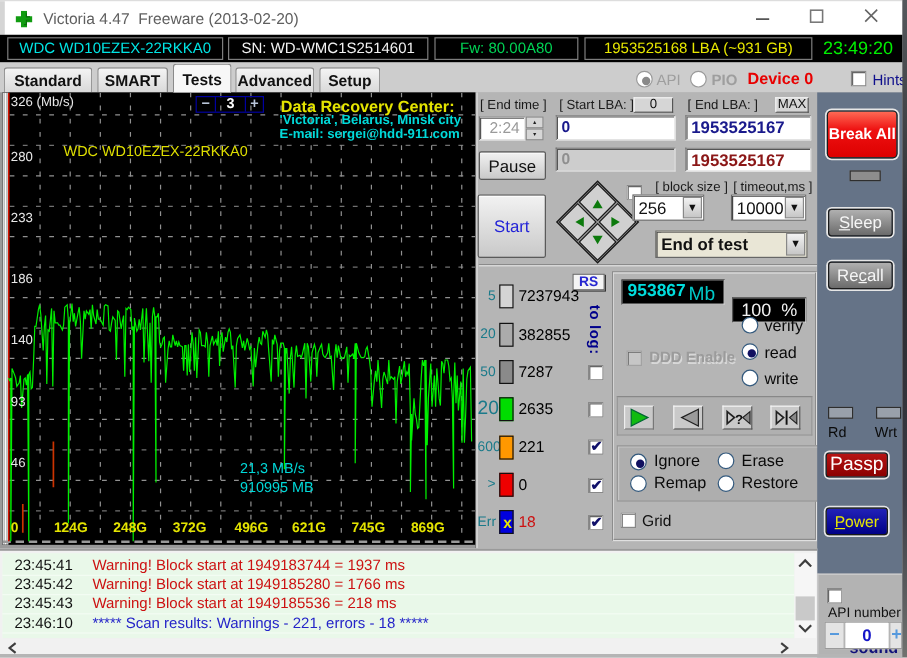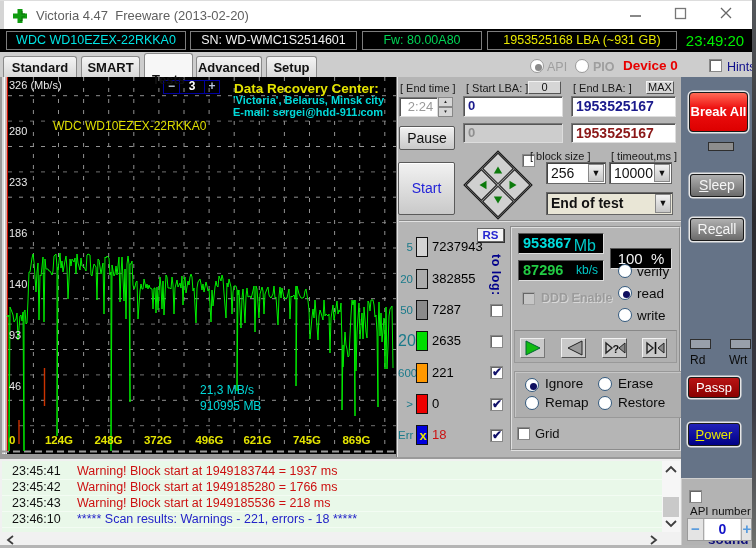--- a/index.html
+++ b/index.html
@@ -9,21 +9,21 @@
 #titlebar .edge{position:absolute;left:0;top:0;width:4px;height:29px;background:#d5d5d5;}
 #ttext{left:36px;top:7px;font-size:13px;color:#5f5f5f;}
 
 #cross{left:13px;top:8px;width:14px;height:14px;}
 
 #infobar{left:0;top:29px;width:752px;height:23px;background:#000;}
 .seg{position:absolute;top:2px;height:19px;border:1px solid #7d7d7d;color:#0ff;font-size:12.5px;text-align:center;line-height:17px;white-space:nowrap;}
 
 #tabrow{left:0;top:52px;width:752px;height:25px;background:#cdcdcd;}
 .tab{position:absolute;top:4px;height:21px;background:linear-gradient(#f4f4f4,#d9d9d9);border:1px solid #8a8a8a;border-bottom:none;border-radius:3px 3px 0 0;font-size:13px;font-weight:bold;color:#111;text-align:center;padding-top:3px;}
-.tab.active{top:1px;height:24px;background:#f7f7f7;padding-top:18px;z-index:3;}
+.tab.active{top:1px;height:24px;background:#f7f7f7;padding-top:5px;z-index:3;}
 
 #graphpanel{left:0;top:77px;width:397px;height:380px;background:#9a9a9a;border-right:1px solid #777;}
 #canvas{position:absolute;left:2px;top:0px;width:394px;height:377px;background:#000;overflow:hidden;}
 #midpanel{left:397px;top:77px;width:284px;height:380px;background:#b5b5b5;border-left:1px solid #e4e4e4;}
 #sidebar{left:681px;top:77px;width:71px;height:471px;background:#657387;}
 #deskstrip{left:752px;top:0px;width:4px;height:548px;background:linear-gradient(#55585c,#2a2a2e 40%,#3a3a44 75%,#70726f);}
 #logarea{left:0;top:457px;width:681px;height:88px;background:#f1f1f1;border-top:2px solid #9a9a9a;}
 #bottomstrip{left:0;top:545px;width:752px;height:3px;background:#b5b5b5;}
 #brbox{left:681px;top:478px;width:71px;height:70px;background:#b3b3b3;border:1px solid #cfcfcf;border-right:none;}
 
@@ -189,23 +189,23 @@
   <rect x="37" y="13.5" width="21.5" height="21.5" fill="#d0d0d0" stroke="#1a1a1a" stroke-width="1"></rect>
   <rect x="13.5" y="37" width="21.5" height="21.5" fill="#d0d0d0" stroke="#1a1a1a" stroke-width="1"></rect>
   <rect x="37" y="37" width="21.5" height="21.5" fill="#d0d0d0" stroke="#1a1a1a" stroke-width="1"></rect>
  </g>
  <path d="M36 17.5l4.2 7h-8.4z" fill="#0c7a0c"></path>
  <path d="M36 54.5l4.2-7h-8.4z" fill="#0c7a0c"></path>
  <path d="M17.5 36l7-4.2v8.4z" fill="#0c7a0c"></path>
  <path d="M54.5 36l-7-4.2v8.4z" fill="#0c7a0c"></path>
 </svg>
 <div class="cb" style="left:124px;top:77px;"></div>
-<div class="lab" style="left:132px;top:73px;">[ block size ]</div>
+<div class="lab" style="left:148px;top:73px;">[ block size ]</div>
 <div class="lab" style="left:213px;top:73px;">[ timeout,ms ]</div>
-<div class="combo" style="left:148px;top:85px;width:60px;height:22px;">
+<div class="combo" style="left:129px;top:85px;width:60px;height:22px;">
         <span>256</span>
         <i>▼</i>
       </div>
 <div class="combo" style="left:211px;top:85px;width:63px;height:22px;">
         <span>10000</span>
         <i>▼</i>
       </div>
 <div class="combo" style="left:148px;top:115px;width:127px;height:23px;background:#e9e6d6;font-weight:bold;font-size:15px;">
         <span style="background:#e9e6d6;">End of test</span>
         <i>▼</i>
@@ -237,21 +237,20 @@
 <div class="cb chk" style="left:92px;top:320.5px;"></div>
 <div class="abs" style="left:0;top:348px;width:15px;height:20px;font-size:11.5px;color:#1a7a8a;text-align:right;line-height:20px;">Err</div>
 <div class="abs" style="left:18px;top:348px;width:12px;height:20px;background:#0000dd;border:1px solid #111;">
         <span style="position:absolute;left:0;top:1px;width:12px;text-align:center;color:#e8e800;font-weight:bold;font-size:13px;line-height:18px;">x</span>
       </div>
 <div class="abs" style="left:34px;top:349px;font-size:13px;color:#cc1111;line-height:18px;">18</div>
 <div class="cb chk" style="left:92px;top:351.5px;"></div>
 <div class="abs" id="subp" style="left:112px;top:149px;width:171px;height:225px;border:2px groove #e0e0e0;background:#b5b5b5;">
  <div class="bdisp" style="left:6px;top:5px;width:86px;height:21px;"><b style="color:#00dddd;font-size:14.5px;margin-left:4px;">953867</b><span style="color:#00c8c8;font-size:16px;float:right;margin:3px 7px 0 0;">Mb</span></div>
  <div class="bdisp" style="left:98px;top:20px;width:62px;height:21px;color:#f2f2f2;font-size:15px;text-align:center;line-height:19px;">100&nbsp; %</div>
- <div class="bdisp" style="left:6px;top:32px;width:86px;height:21px;"><b style="color:#22cc44;font-size:14.5px;margin-left:4px;">87296</b><span style="color:#00c8c8;font-size:12px;float:right;margin:2px 5px 0 0;">kb/s</span></div>
  <div class="radio" style="left:106px;top:36px;"></div>
         <div class="rlab" style="left:125px;top:36px;">verify</div>
  <div class="radio sel" style="left:106px;top:58px;"></div>
         <div class="rlab" style="left:125px;top:58px;">read</div>
  <div class="radio" style="left:106px;top:80px;"></div>
         <div class="rlab" style="left:125px;top:80px;">write</div>
  <div class="cb" style="left:10px;top:64px;background:#c6c6c6;border-color:#a2a2a2;"></div>
  <div class="abs" style="left:29px;top:63px;font-size:12.5px;font-weight:bold;color:#9b9b9b;text-shadow:1px 1px 0 #d8d8d8;">DDD Enable</div>
  <div class="abs" style="left:2px;top:102px;width:163px;height:33px;border:1px solid #999;border-top-color:#888;background:#b0b0b0;"></div>
  <div class="mbtn" style="left:8px;top:110px;border-color:#eee #777 #777 #eee;"><svg width="23" height="18">
@@ -286,21 +285,21 @@
 </div>
 <div class="abs" id="sidebar">
       <div class="sbtn" style="left:8px;top:15px;width:59px;height:40px;background:linear-gradient(#ff6a55,#ee1111 40%,#dd0000);border-radius:4px;color:#fff;font-weight:bold;font-size:13px;line-height:38px;">Break All</div>
 <div class="abs" style="left:27px;top:65px;width:26px;height:9px;background:#8d8d8d;border:1px solid #2e2e2e;"></div>
 <div class="sbtn" style="left:9px;top:97px;width:54px;height:23px;background:linear-gradient(#b0b0b0,#6b6b6b);border-radius:3px;color:#f5f5f5;font-size:14px;line-height:21px;"><u>S</u>leep</div>
 <div class="sbtn" style="left:9px;top:141px;width:54px;height:23px;background:linear-gradient(#b0b0b0,#6b6b6b);border-radius:3px;color:#f5f5f5;font-size:14px;line-height:21px;">Re<u>c</u>all</div>
 <div class="abs" style="left:9px;top:262px;width:21px;height:10px;background:#99a0aa;border:1px solid #2e2e2e;"></div>
 <div class="abs" style="left:49px;top:262px;width:21px;height:10px;background:#99a0aa;border:1px solid #2e2e2e;"></div>
 <div class="abs" style="left:9px;top:276px;font-size:12px;color:#0a0a0a;">Rd</div>
 <div class="abs" style="left:48px;top:276px;font-size:12px;color:#0a0a0a;">Wrt</div>
-<div class="sbtn" style="left:7px;top:300px;width:52px;height:21px;background:linear-gradient(#b81414,#8a0000);border-radius:3px;color:#fff;font-size:13px;line-height:19px;">Passp</div>
+<div class="sbtn" style="left:7px;top:300px;width:52px;height:21px;background:linear-gradient(#b81414,#8a0000);border-radius:3px;color:#fff;font-size:16px;line-height:19px;">Passp</div>
 <div class="sbtn" style="left:7px;top:346px;width:52px;height:23px;background:linear-gradient(#2222b8,#000086);border-radius:3px;color:#e8e800;font-size:13px;line-height:21px;"><u>P</u>ower</div>
 </div>
 <div class="abs" id="logarea">
       <div class="abs" style="left:2px;top:2px;width:660px;height:71px;background:#e9f8e9;">
 <div class="abs" style="left:0;top:18px;width:660px;height:1px;background:#f3fcf3;"></div>
 <div class="abs" style="left:0;top:34px;width:660px;height:1px;background:#f3fcf3;"></div>
 <div class="abs" style="left:0;top:50px;width:660px;height:1px;background:#f3fcf3;"></div>
 <div class="abs" style="left:0;top:66px;width:660px;height:1px;background:#f3fcf3;"></div>
 <div class="lg" style="top:3px;">
           <span class="ts">23:45:41</span>

